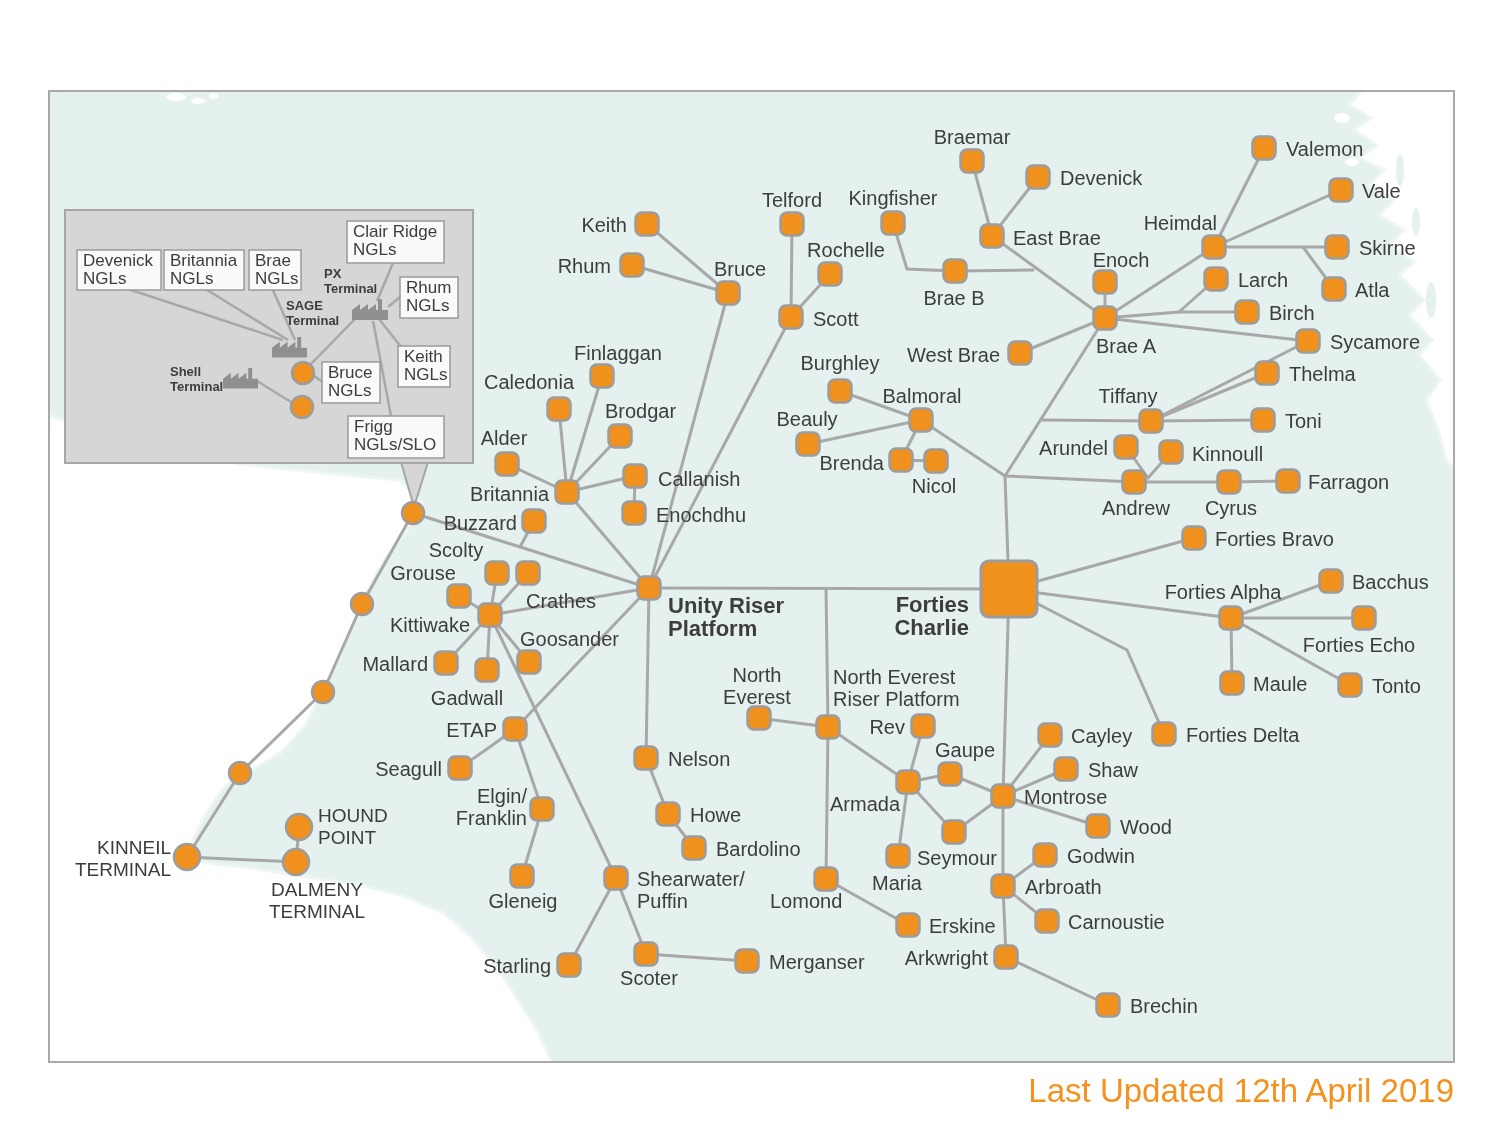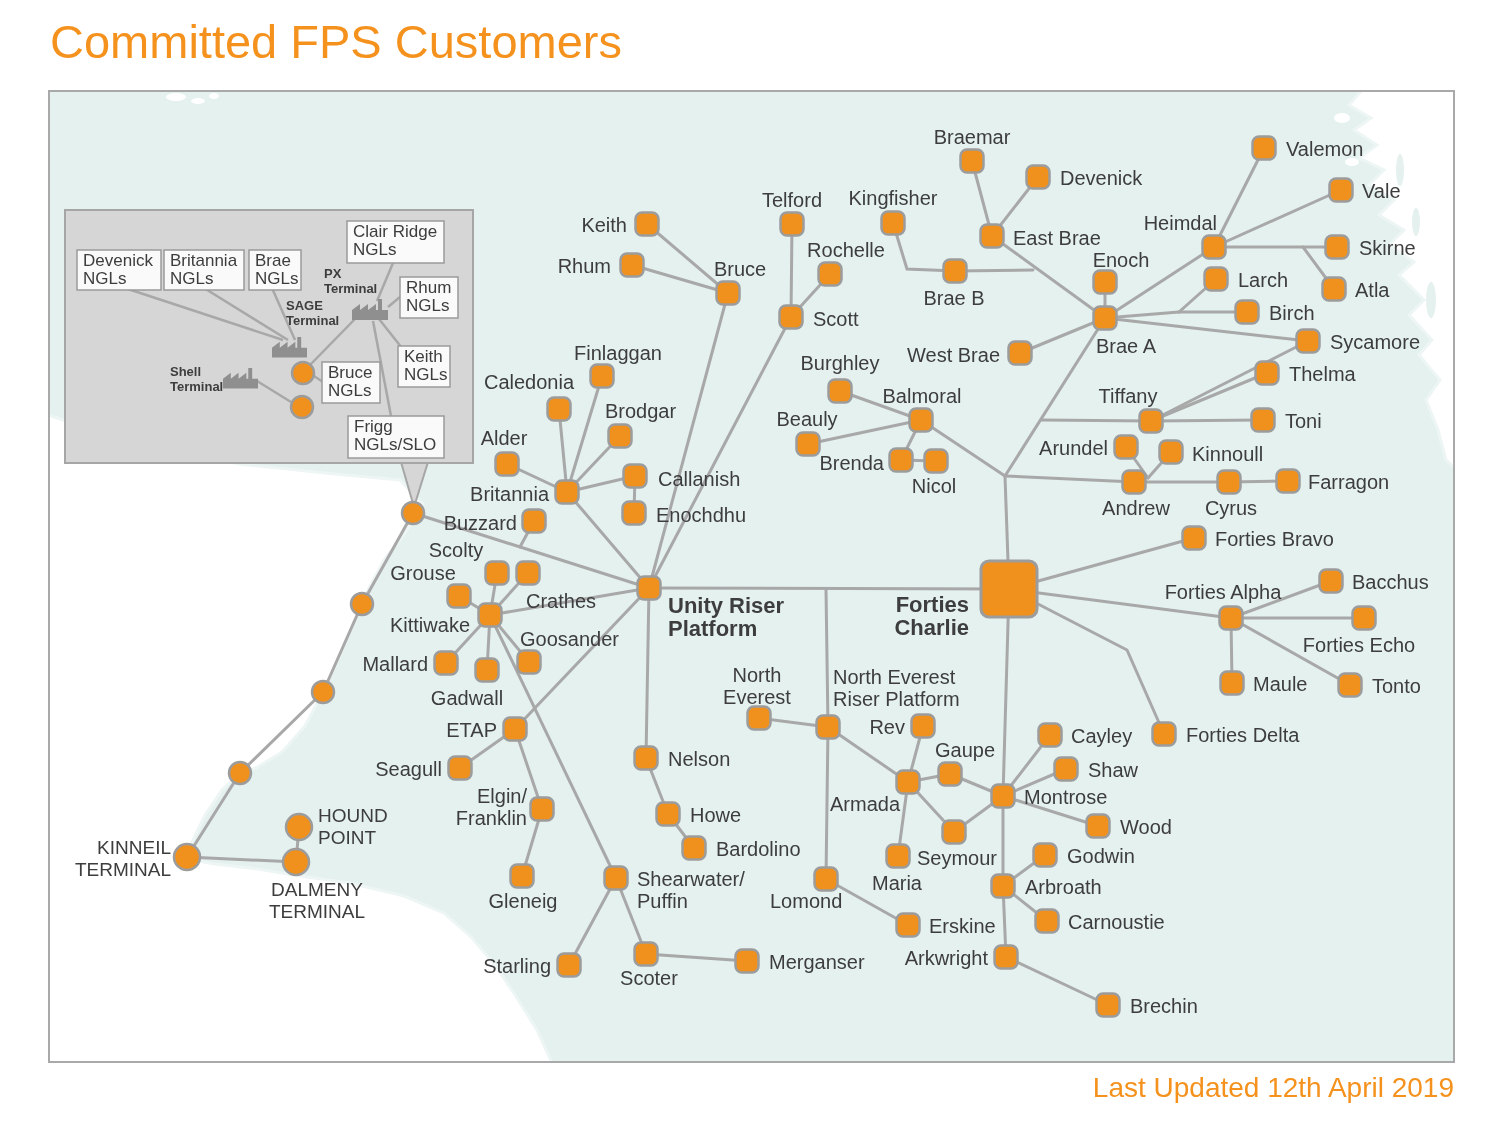--- a/index.html
+++ b/index.html
@@ -1,28 +1,27 @@
 <!DOCTYPE html>
 <html><head>
 <meta charset="utf-8">
 <style>
   html,body{margin:0;padding:0;background:#ffffff;}
   .page{position:relative;width:1500px;height:1138px;background:#ffffff;overflow:hidden;
         font-family:"Liberation Sans", sans-serif;}
   .title{position:absolute;left:50px;top:14px;font-size:47px;letter-spacing:0px;
          color:#F5921E;font-weight:normal;}
-  .footer{position:absolute;right:46px;top:1072px;font-size:28px;color:#F5921E;}
+  .footer{position:absolute;right:46px;top:1072px;font-size:33px;color:#F5921E;}
   .map-wrap{position:absolute;left:48px;top:90px;width:1407px;height:973px;}
   svg text{fill:#3D3D3D;}
 </style>
 </head>
 <body>
 
 <div class="page">
-  <div class="title">Committed FPS Customers</div>
   <div class="map-wrap">
     <svg id="map" width="1407" height="973" viewBox="48 90 1407 973">
         <rect x="49" y="91" width="1405" height="971" fill="#E4F1EF" stroke="#A9A9A9" stroke-width="2"></rect>
         <clipPath id="mapclip">
           <rect x="50" y="92" width="1403" height="969"></rect>
         </clipPath>
         <g clip-path="url(#mapclip)">
           <path d="M48,415 L130,442 L240,464 L335,474 L400,480 L423,504 L406,532 L384,560 L367,592 L354,622 L338,660 L322,694 L305,726 L282,752 L256,768 L240,773 L222,790 L205,815 L193,840 L186,852 L193,860 L215,864 L258,869 L300,876 L350,883 L404,896 L444,913 L472,938 L495,965 L515,995 L537,1030 L552,1063 L48,1063 Z" fill="#FFFFFF" stroke="#EDF6F4" stroke-width="3"></path>
           <path d="M1362,90 L1455,90 L1455,468 L1446,460 L1438,430 L1426,400 L1440,380 L1419,355 L1432,340 L1409,315 L1424,300 L1399,275 L1414,262 L1389,245 L1404,230 L1379,215 L1394,200 L1369,185 L1384,170 L1359,158 L1377,145 L1354,130 L1371,118 L1349,105 Z" fill="#FFFFFF" stroke="#EDF6F4" stroke-width="3"></path>
           <ellipse cx="176" cy="97" rx="10" ry="4" fill="#FFFFFF"></ellipse>

